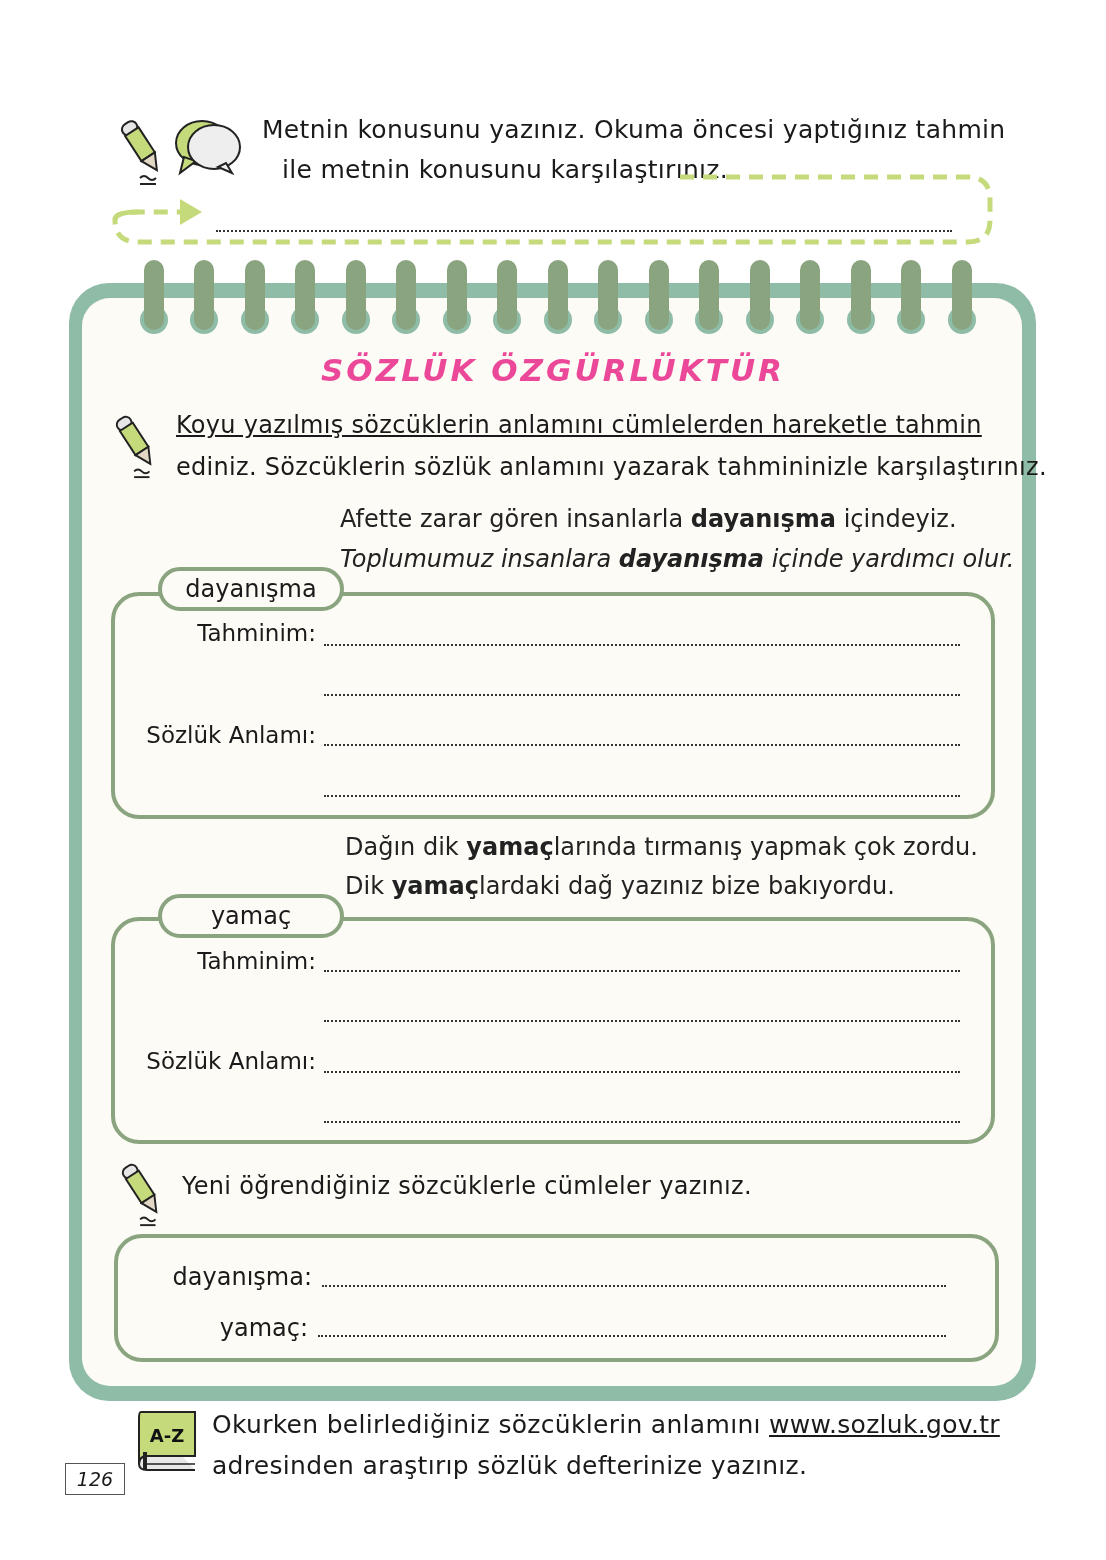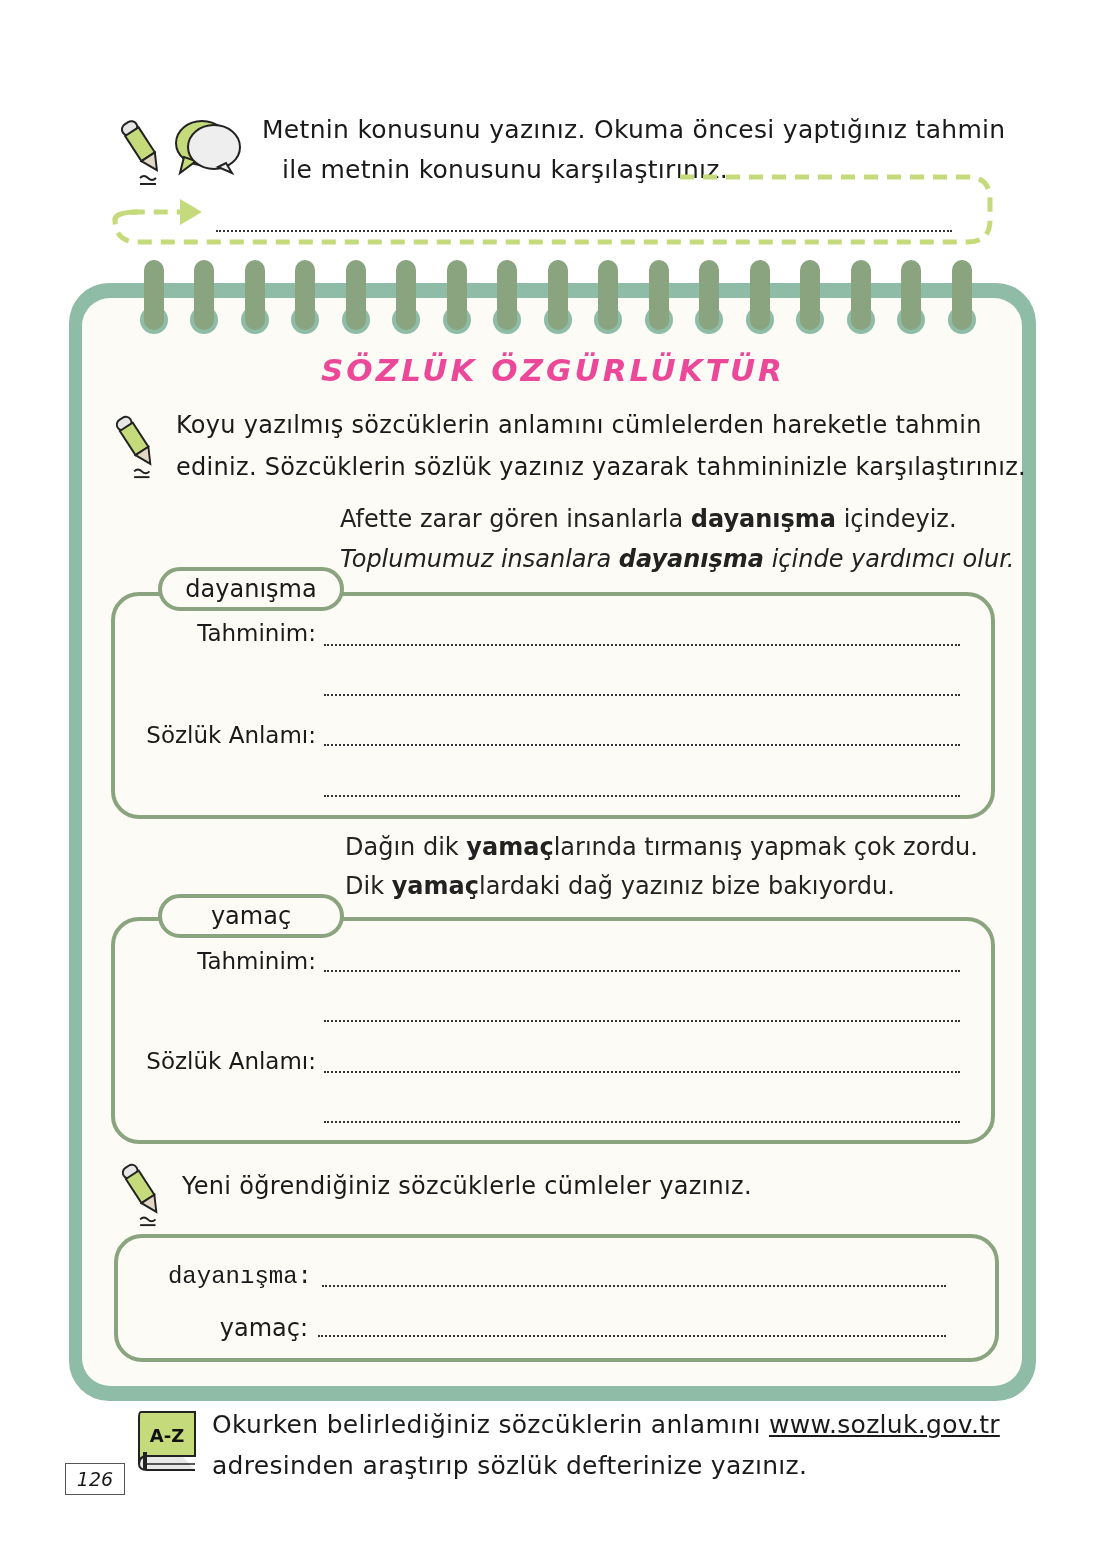--- a/index.html
+++ b/index.html
@@ -103,22 +103,22 @@
   <svg width="50" height="72" viewBox="0 0 50 75">
     <g transform="rotate(-33 25 35)">
       <rect x="16" y="6" width="16" height="12" rx="6" fill="#e6e6e6" stroke="#222" stroke-width="2"></rect>
       <rect x="16" y="16" width="16" height="30" fill="#c5da7a" stroke="#222" stroke-width="2"></rect>
       <polygon points="16,46 32,46 24,62" fill="#e2d6c4" stroke="#222" stroke-width="2"></polygon>
     </g>
     <path d="M22 66 q4 -4 8 0 t8 0" stroke="#222" stroke-width="2" fill="none"></path>
     <path d="M22 72 h16" stroke="#222" stroke-width="2"></path>
   </svg>
 </div>
-<div class="abs instr" style="left:176px;top:405px;font-size:24px;">Koyu yazılmış sözcüklerin anlamını cümlelerden hareketle tahmin</div>
-<div class="abs instr" style="left:176px;top:447px;font-size:24px;">ediniz. Sözcüklerin sözlük yazınız yazarak tahmininizle karşılaştırınız.</div>
+<div class="abs instr" style="left:176px;top:405px;font-size:24px;text-decoration:underline;">Koyu yazılmış sözcüklerin anlamını cümlelerden hareketle tahmin</div>
+<div class="abs instr" style="left:176px;top:447px;font-size:24px;">ediniz. Sözcüklerin sözlük anlamını yazarak tahmininizle karşılaştırınız.</div>
 
 <div class="abs ex" style="left:340px;top:499px;">
   <span>Afette zarar gören insanlarla </span><b>dayanışma</b><span> içindeyiz.</span>
 </div>
 <div class="abs ex" style="left:340px;top:539px;font-style:italic;">
   <span>Toplumumuz insanlara </span><b>dayanışma</b><span> içinde yardımcı olur.</span>
 </div>
 <div class="abs box" style="left:111px;top:592px;width:876px;height:219px;"></div>
 <div class="abs pill" style="left:158px;top:567px;width:178px;height:36px;">dayanışma</div>
 <div class="abs lbl" style="left:120px;top:620px;width:196px;">Tahminim:</div>
@@ -149,21 +149,21 @@
       <rect x="16" y="6" width="16" height="12" rx="6" fill="#e6e6e6" stroke="#222" stroke-width="2"></rect>
       <rect x="16" y="16" width="16" height="30" fill="#c5da7a" stroke="#222" stroke-width="2"></rect>
       <polygon points="16,46 32,46 24,62" fill="#e2d6c4" stroke="#222" stroke-width="2"></polygon>
     </g>
     <path d="M22 66 q4 -4 8 0 t8 0" stroke="#222" stroke-width="2" fill="none"></path>
     <path d="M22 72 h16" stroke="#222" stroke-width="2"></path>
   </svg>
 </div>
 <div class="abs instr" style="left:182px;top:1166px;font-size:24px;">Yeni öğrendiğiniz sözcüklerle cümleler yazınız.</div>
 <div class="abs box" style="left:114px;top:1234px;width:877px;height:120px;"></div>
-<div class="abs lbl" style="left:120px;top:1263px;width:192px;font-size:24px;font-family:Liberation Mono, monospace;">dayanışma:</div>
+<div class="abs lbl" style="left:120px;top:1263px;width:192px;font-size:24px;">dayanışma:</div>
 <div class="abs dots" style="left:322px;top:1285px;width:624px;"></div>
 <div class="abs lbl" style="left:120px;top:1314px;width:188px;font-size:24px;">yamaç:</div>
 <div class="abs dots" style="left:318px;top:1335px;width:628px;"></div>
 
 <div class="abs" style="left:133px;top:1408px;width:68px;height:66px;">
   <svg width="68" height="66" viewBox="0 0 68 66">
     <path d="M8 4 H62 V48 H14 Q6 48 6 56 Q6 62 14 62 H62" fill="#e8e8e8" stroke="#222" stroke-width="2"></path>
     <path d="M8 4 H62 V48 H14 Q6 48 6 56 V10 Q6 4 8 4 Z" fill="#c5da7a" stroke="#222" stroke-width="2"></path>
     <path d="M14 56 H62" stroke="#222" stroke-width="1.5"></path>
     <rect x="10" y="44" width="4" height="18" fill="#222"></rect>

